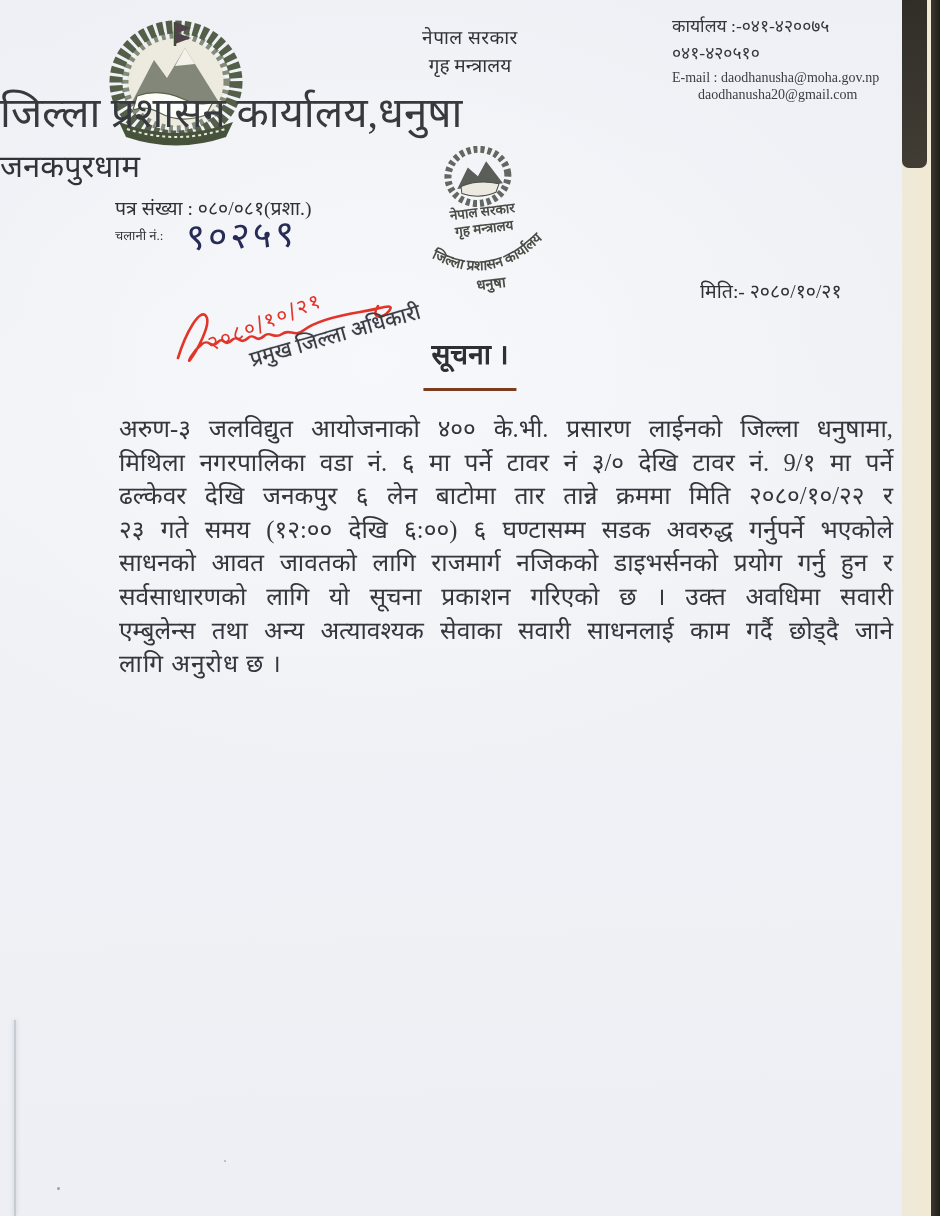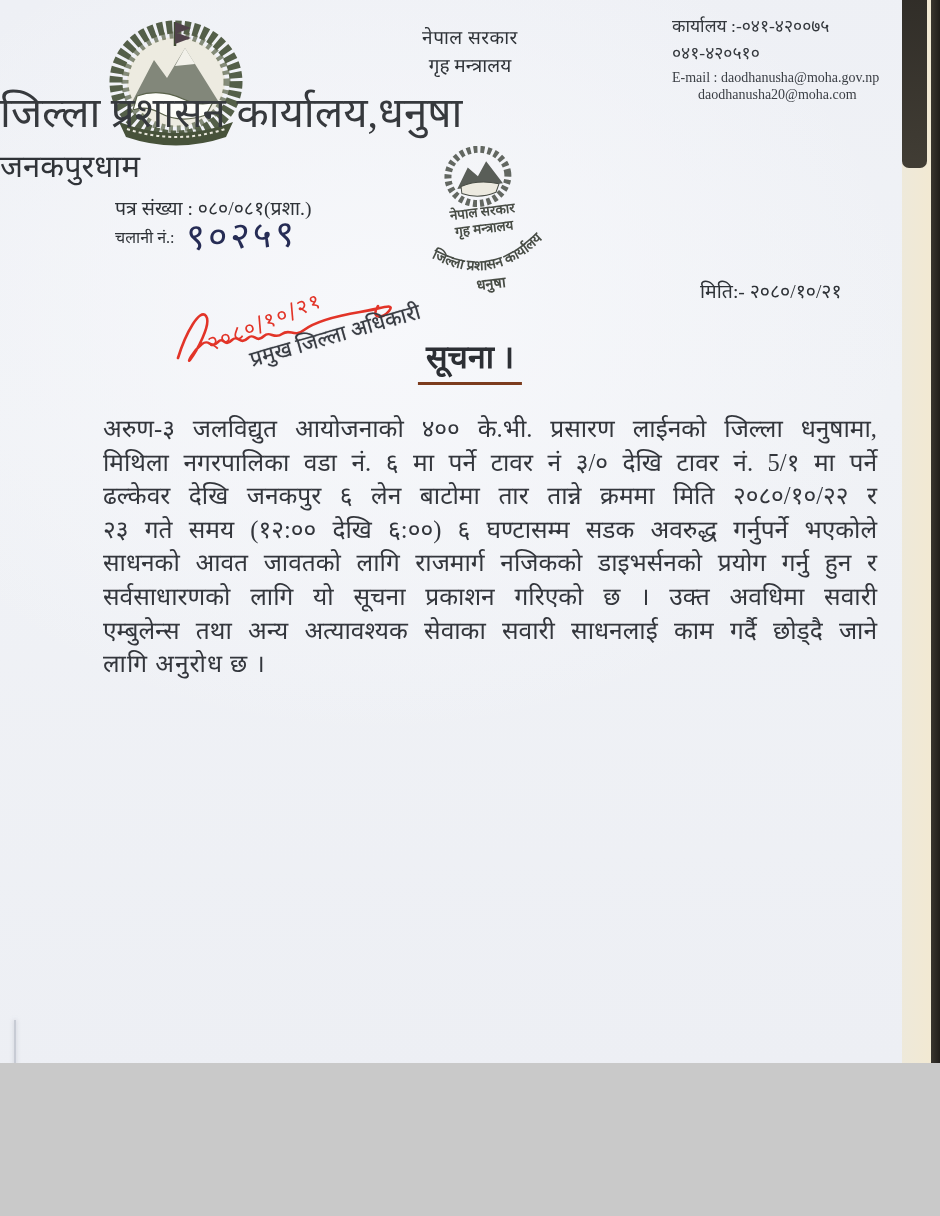--- a/index.html
+++ b/index.html
@@ -1,17 +1,17 @@
 <!DOCTYPE html>
 <html><head>
 <meta charset="utf-8">
 <style>
   html,body{margin:0;padding:0;background:#c9c9c9;}
   .page{
-    position:relative;width:940px;height:1063px;overflow:hidden;
+    position:relative;width:940px;height:1216px;overflow:hidden;
     background:
       radial-gradient(ellipse 900px 700px at 40% 30%, #f7f8fb 0%, rgba(247,248,251,0) 60%),
       linear-gradient(178deg,#eef0f5 0%,#f0f2f6 40%,#edeff4 100%);
     font-family:"Liberation Serif","DejaVu Serif",serif;
     color:#2e3237;
   }
   
   .edge-cream{position:absolute;right:8px;top:0;width:30px;height:1216px;background:linear-gradient(90deg,#eee9da, #f2e9d2);}
   .edge-dark{position:absolute;right:0;top:0;width:9px;height:1216px;background:linear-gradient(90deg,#3a362f,#211e1a);}
   .edge-dark-top{position:absolute;right:13px;top:0;width:25px;height:168px;background:linear-gradient(180deg,#27241f,#38342c);border-radius:0 0 7px 7px;opacity:.95;}
@@ -26,21 +26,21 @@
   .ministry{left:0;right:0;top:52px;text-align:center;font-size:19px;}
   .office-title{left:0;right:40px;top:82px;text-align:left;font-size:42px;font-weight:500;color:#36393d;white-space:nowrap;}
   .place{left:0;right:150px;top:144px;text-align:left;font-size:31px;font-weight:500;color:#303338;}
 
   .contact{left:672px;top:18px;width:240px;line-height:1.0;}
   .contact .np{font-size:17.5px;margin-bottom:9px;color:#33373c;}
   .contact .em{font-size:14px;color:#3a3e44;margin-bottom:3px;font-family:"Liberation Serif",serif;}
   .contact .em2{padding-left:26px;}
 
   .ref1{left:115px;top:194px;font-size:19.5px;}
-  .ref2{left:115px;top:226px;font-size:16px;}
+  .ref2{left:115px;top:226px;font-size:13px;}
   .chalani-hw{
     left:186px;top:208px;font-size:37px;color:#262c55;
     transform:rotate(-2deg) skewX(-6deg);letter-spacing:3px;
     font-family:"DejaVu Sans",sans-serif;font-weight:500;
   }
   .date-line{left:700px;top:277px;font-size:19.5px;font-weight:500;}
 
   .stamp{left:396px;top:146px;opacity:.92;}
   .emblem{left:101px;top:16px;}
 
@@ -51,25 +51,25 @@
     font-weight:500;letter-spacing:2px;font-family:"DejaVu Sans",sans-serif;
   }
   .designation{
     left:250px;top:344px;width:200px;font-size:21.5px;color:#383c43;
     transform:rotate(-16deg);transform-origin:left center;
     text-shadow:0 0 1px rgba(56,60,67,.6);white-space:nowrap;font-weight:500;
   }
 
   .notice-heading{
     left:50%;top:334px;transform:translateX(-50%);
-    font-size:32px;font-weight:bold;color:#2c2f34;
-    border-bottom:3px solid #7c3c1e;padding:0 8px 5px 8px;font-family:Liberation Serif, serif;
+    font-size:28px;font-weight:bold;color:#2c2f34;
+    border-bottom:3px solid #7c3c1e;padding:0 8px 16px 8px;font-family:Liberation Serif, serif;
   }
 
-  .body-text{left:103px;top:412px;width:774px;}
+  .body-text{left:119px;top:412px;width:774px;}
   .body-text .ln{
     font-size:24.5px;line-height:33.6px;height:33.6px;color:#33363c;
     text-align:justify;text-align-last:justify;white-space:nowrap;
     font-weight:500;
   }
   .body-text .ln.last{text-align-last:left;letter-spacing:1px;}
 </style>
 </head>
 <body>
 
@@ -97,21 +97,21 @@
 
   <div class="abs dev gov-name">नेपाल सरकार</div>
   <div class="abs dev ministry">गृह मन्त्रालय</div>
   <div class="abs dev office-title">जिल्ला प्रशासन कार्यालय,धनुषा</div>
   <div class="abs dev place">जनकपुरधाम</div>
 
   <div class="abs contact">
     <div class="np">कार्यालय :-०४१-४२००७५</div>
     <div class="np">०४१-४२०५१०</div>
     <div class="em">E-mail : daodhanusha@moha.gov.np</div>
-    <div class="em em2">daodhanusha20@moha.com</div>
+    <div class="em em2">daodhanusha20@gmail.com</div>
   </div>
 
   <div class="abs dev ref1">
     <span>पत्र संख्या :</span>
     <span>०८०/०८१(प्रशा.)</span>
   </div>
   <div class="abs dev ref2">
     <span>चलानी नं.:</span>
   </div>
   <div class="abs chalani-hw">९०२५९</div>
@@ -141,21 +141,21 @@
              C86,40 88,52 96,44 C102,38 106,48 114,42 C122,36 126,46 136,38
              C148,29 168,24 192,20 C212,17 228,10 221,19 C214,28 202,26 210,14" fill="none" stroke="#e23428" stroke-width="2.6" stroke-linecap="round"></path>
   </svg>
   <div class="abs sig-date">२०८०/१०/२१</div>
   <div class="abs dev designation">प्रमुख जिल्ला अधिकारी</div>
 
   <div class="abs dev notice-heading">सूचना ।</div>
 
   <div class="abs body-text">
     <div class="ln dev">अरुण-३ जलविद्युत आयोजनाको ४०० के.भी. प्रसारण लाईनको जिल्ला धनुषामा,</div>
-    <div class="ln dev">मिथिला नगरपालिका वडा नं. ६ मा पर्ने टावर नं ३/० देखि टावर नं. 5/१ मा पर्ने</div>
+    <div class="ln dev">मिथिला नगरपालिका वडा नं. ६ मा पर्ने टावर नं ३/० देखि टावर नं. 9/१ मा पर्ने</div>
     <div class="ln dev">ढल्केवर देखि जनकपुर ६ लेन बाटोमा तार तान्ने क्रममा मिति २०८०/१०/२२ र</div>
     <div class="ln dev">२३ गते समय (१२:०० देखि ६:००) ६ घण्टासम्म सडक अवरुद्ध गर्नुपर्ने भएकोले</div>
     <div class="ln dev">साधनको आवत जावतको लागि राजमार्ग नजिकको डाइभर्सनको प्रयोग गर्नु हुन र</div>
     <div class="ln dev">सर्वसाधारणको लागि यो सूचना प्रकाशन गरिएको छ । उक्त अवधिमा सवारी</div>
     <div class="ln dev">एम्बुलेन्स तथा अन्य अत्यावश्यक सेवाका सवारी साधनलाई काम गर्दै छोड्दै जाने</div>
     <div class="ln dev last">लागि अनुरोध छ ।</div>
   </div>
 
 </div>
 

